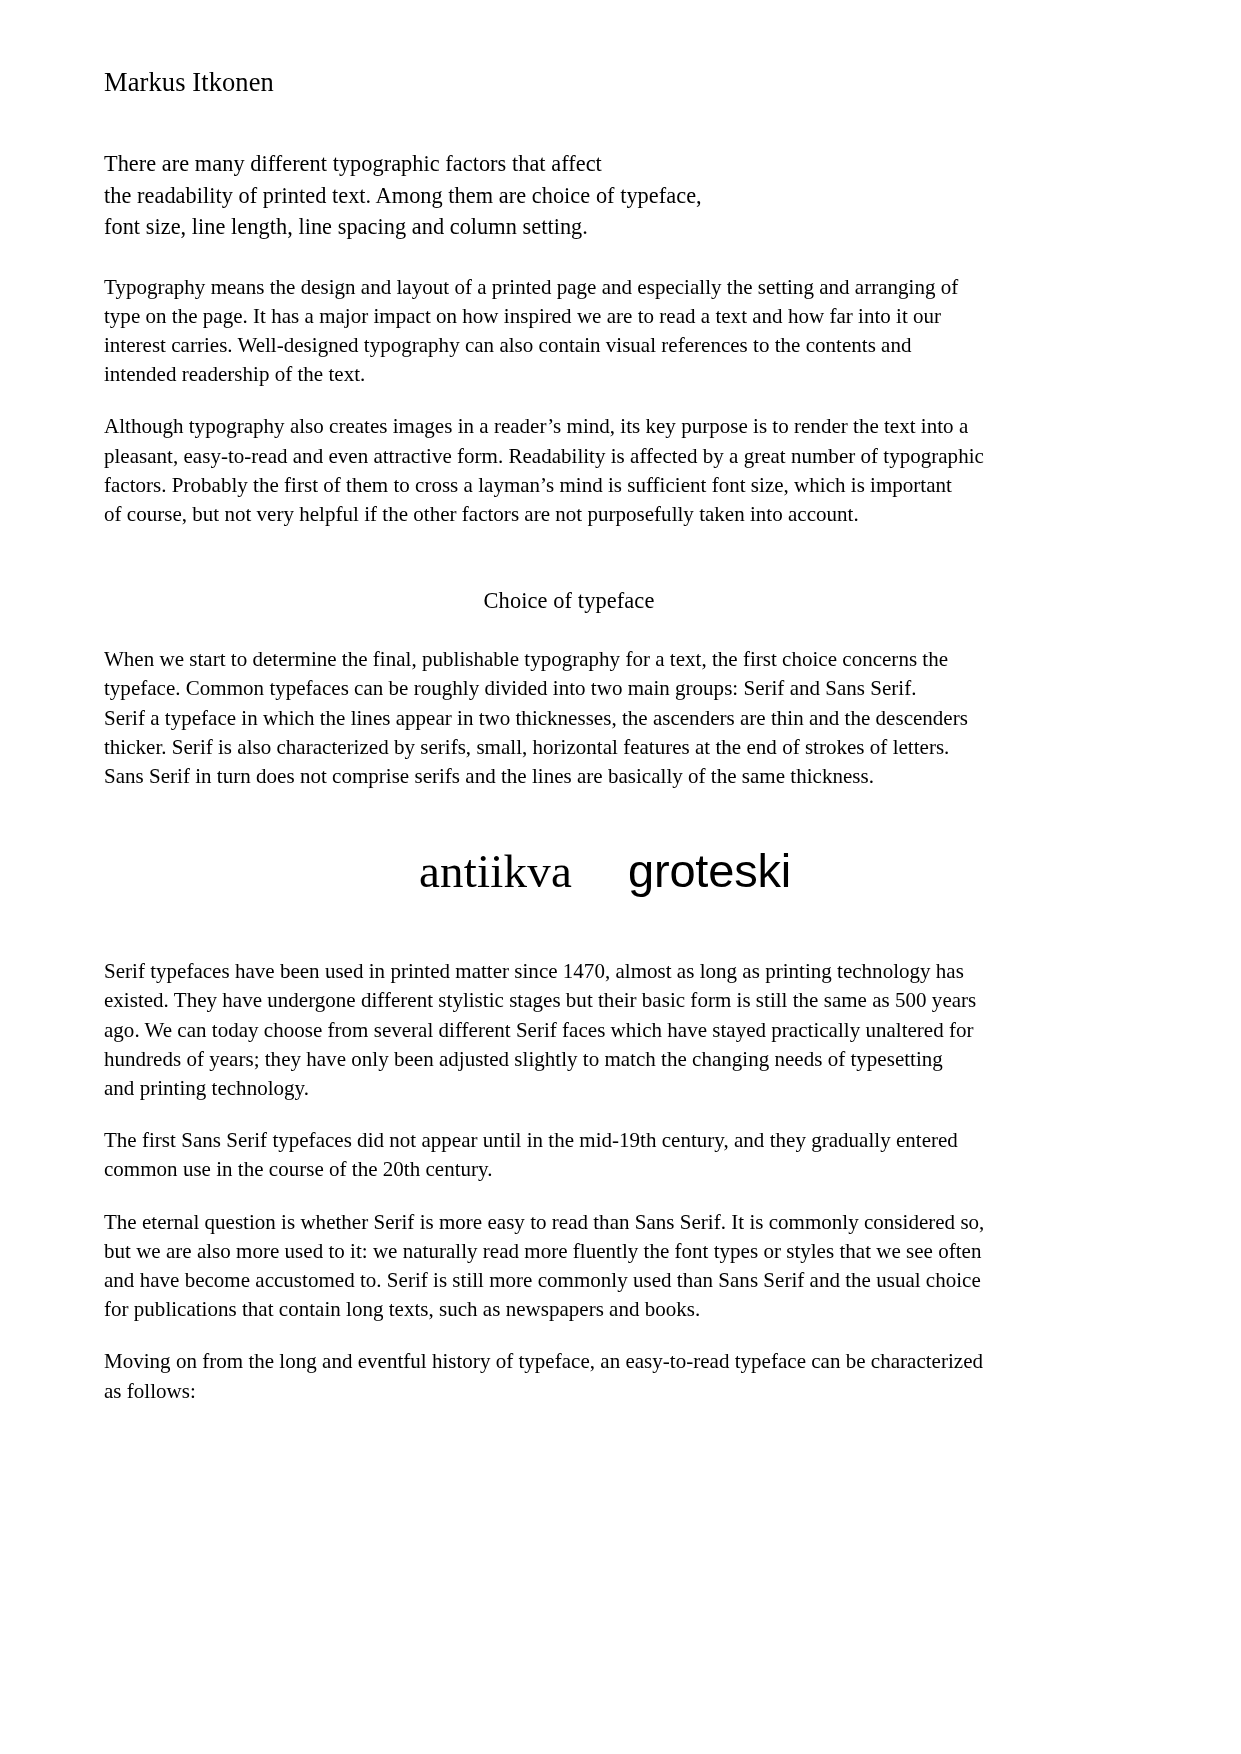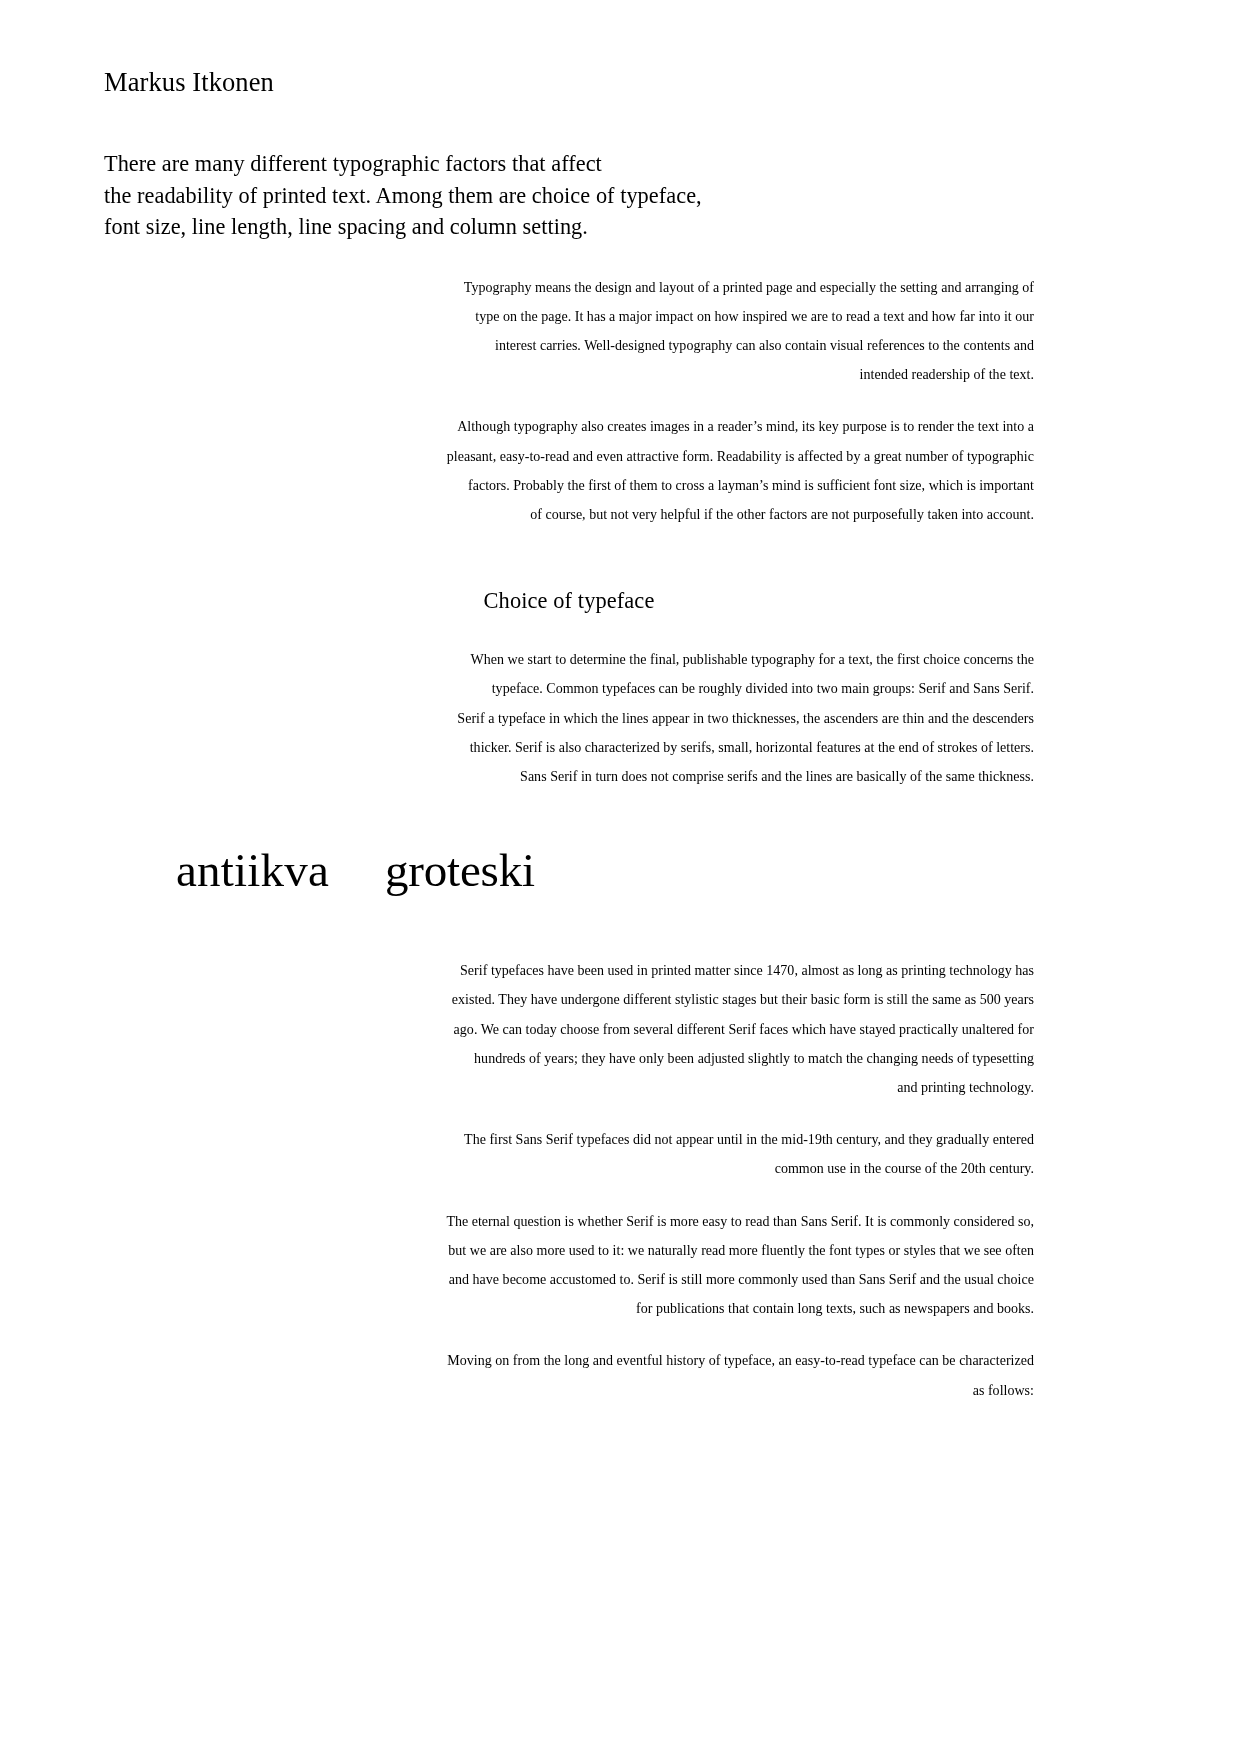--- a/index.html
+++ b/index.html
@@ -44,54 +44,54 @@
   
   .lead {
     font-size: 22.3px;
     line-height: 31.5px;
     margin: 51px 0 16px 0;
     letter-spacing: 0.05px;
   }
 
   
   .body-p {
-    font-size: 14px;
+    font-size: 21px;
     line-height: 29.2px;
     margin: 30px 0 0 0;
     letter-spacing: 0.02px;
-    text-align: right;
   }
   .body-p.gap-lg { margin-top: 23px; }
 
   
   .section-head {
     font-size: 22.4px;
     line-height: 1.2;
     font-weight: normal;
     margin: 59px 0 0 0;
     letter-spacing: 0.1px;
     text-align: center;
   }
 
   
   .specimen {
     margin: 56px 0 0 0;
     padding-left: 72px;
     display: flex;
     align-items: baseline;
     gap: 56px;
+    justify-content: center;
   }
   .specimen-serif {
     font-family: "Liberation Serif", "DejaVu Serif", serif;
     font-size: 47px;
     line-height: 1.0;
     letter-spacing: 0.2px;
   }
   .specimen-sans {
-    font-family: Liberation Serif, serif;
+    font-family: Liberation Sans, sans-serif;
     font-size: 47px;
     line-height: 1.0;
     letter-spacing: -0.2px;
   }
 
   .spacer-after-specimen { height: 32px; }
 </style>
 </head>
 <body>
 

